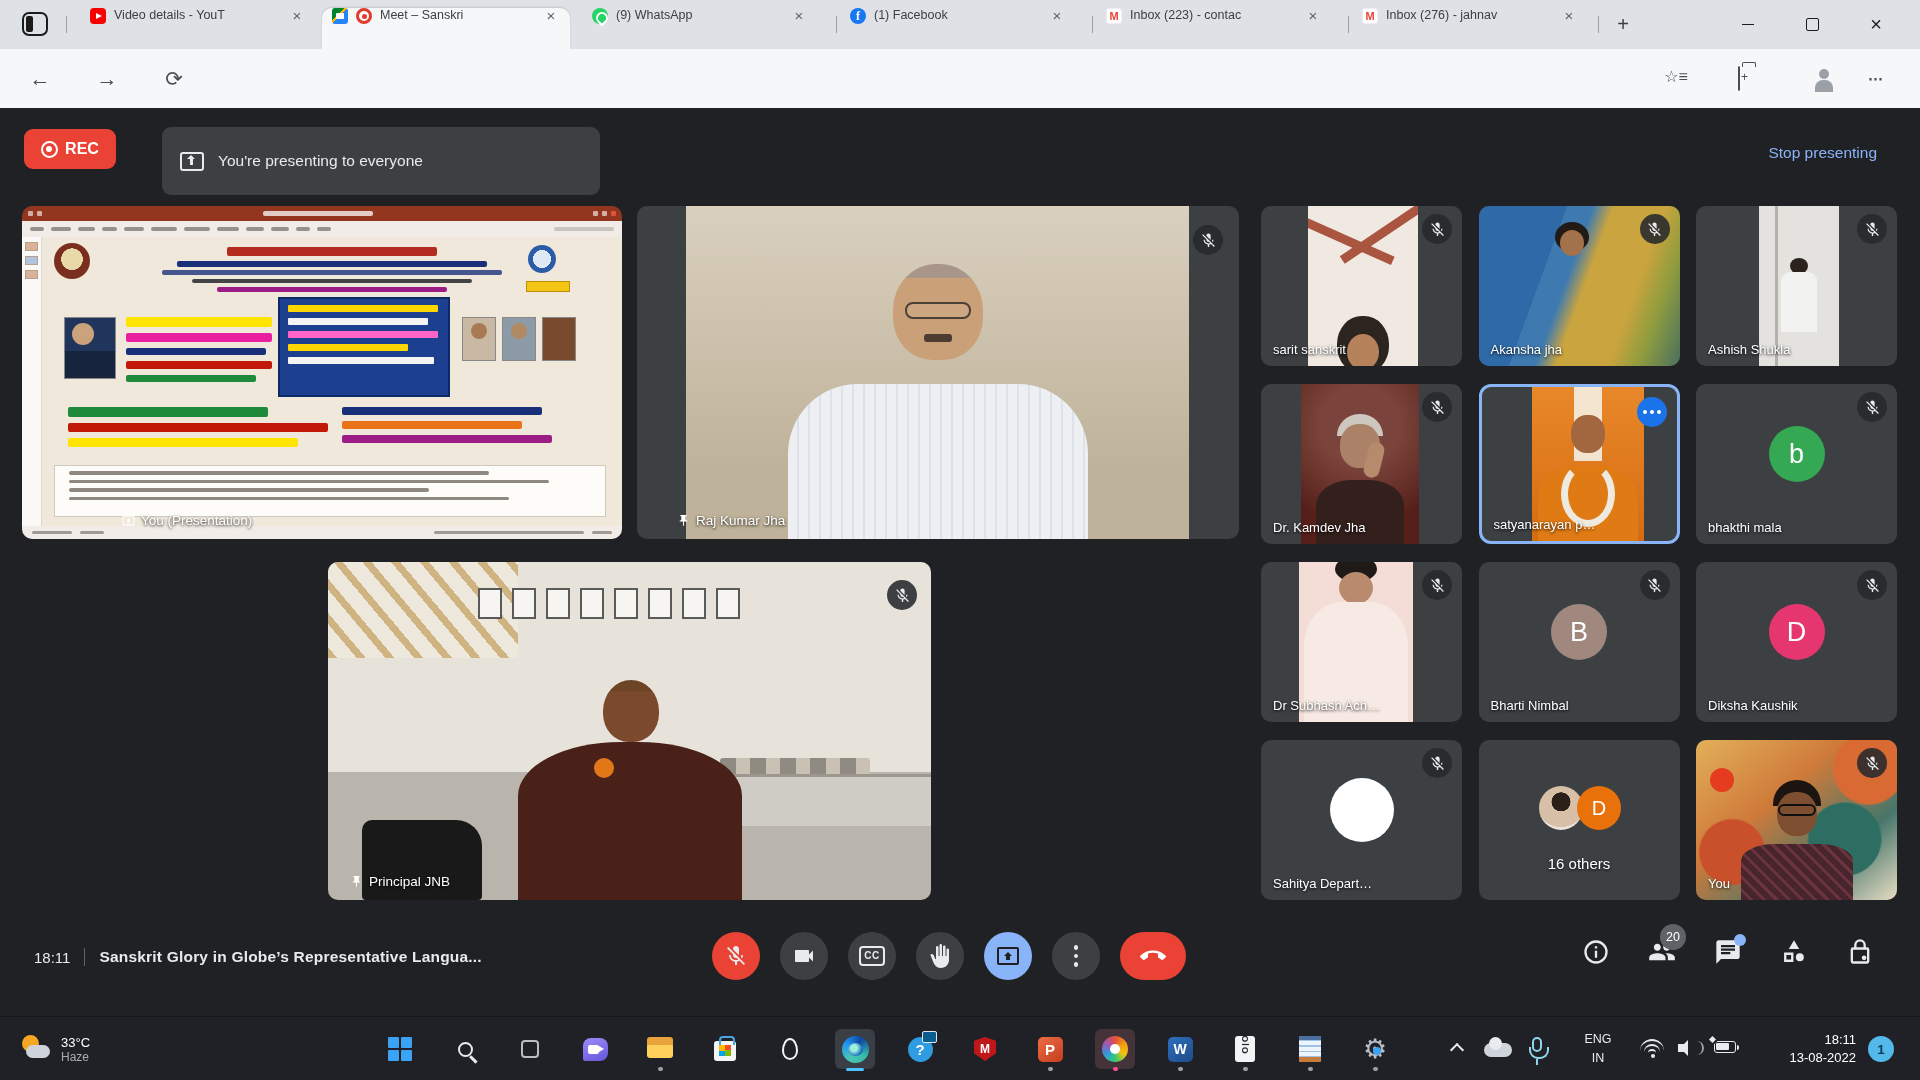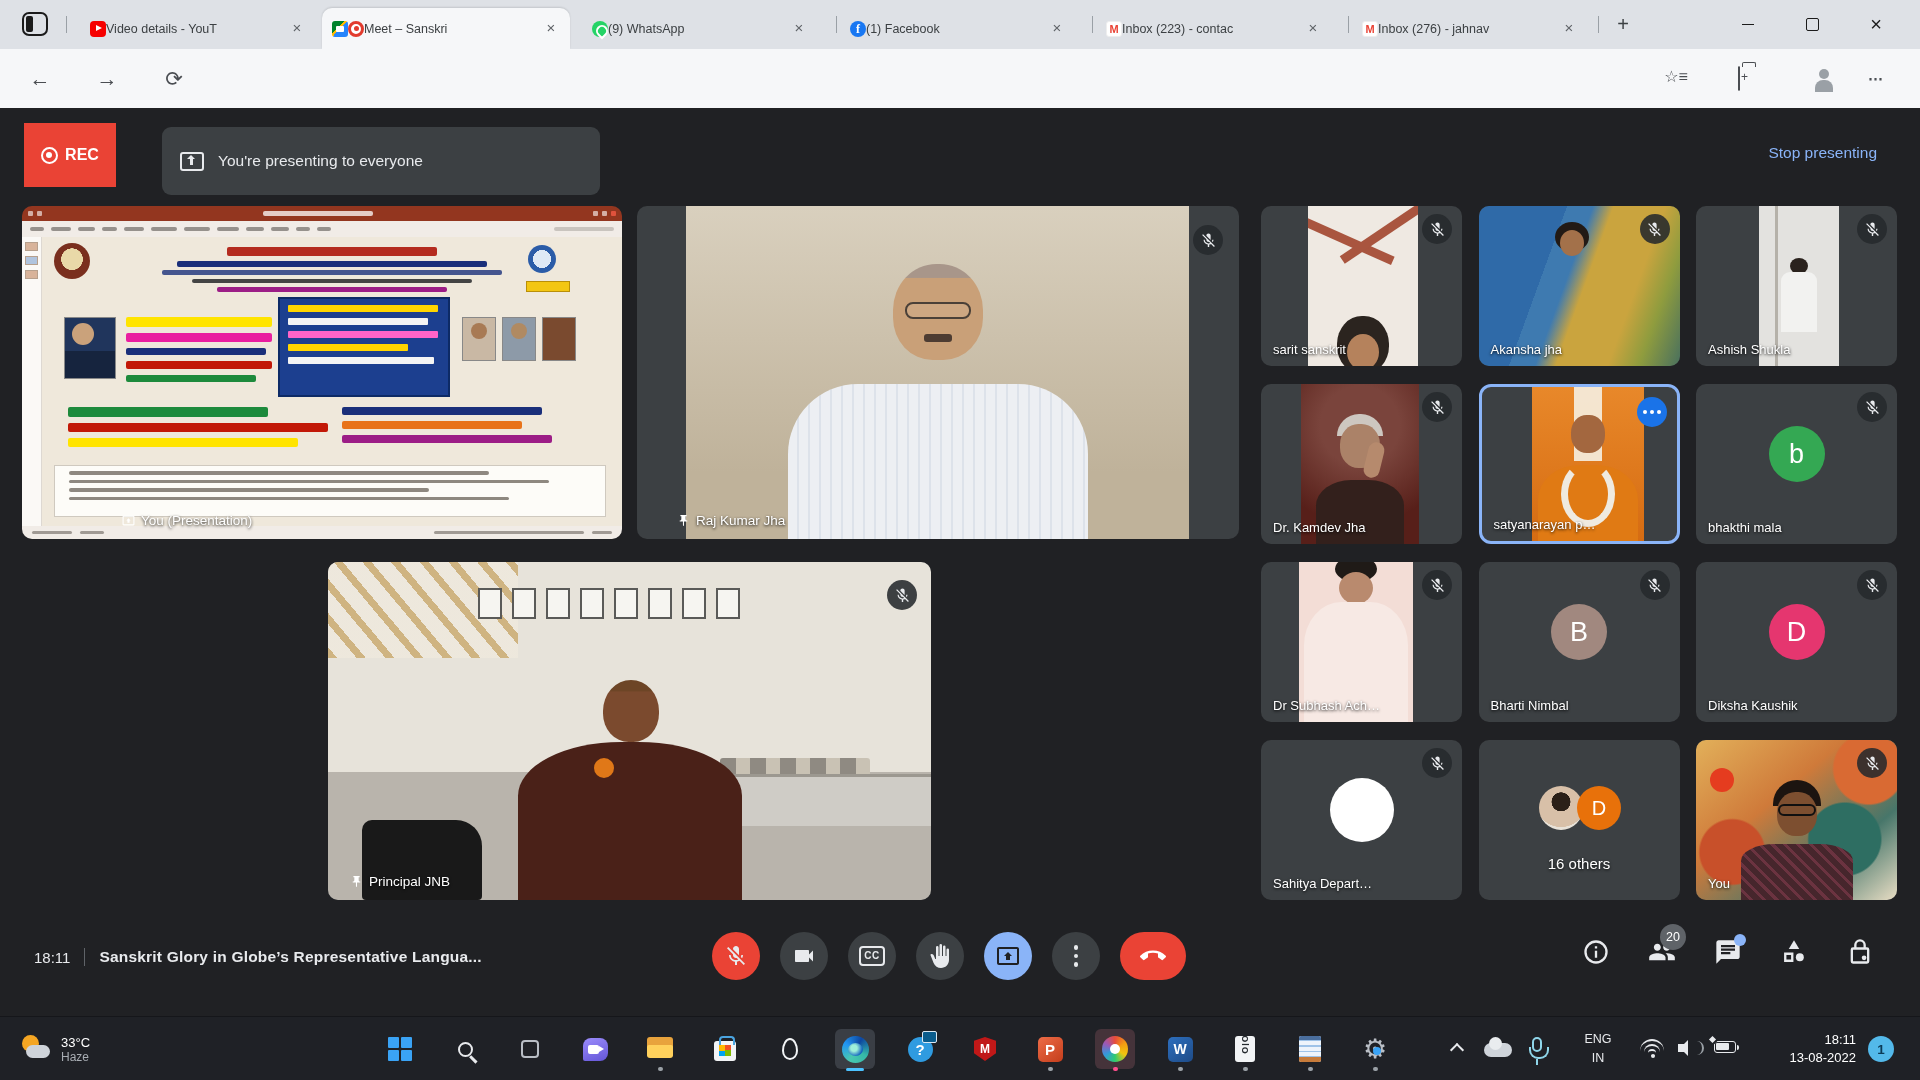--- a/index.html
+++ b/index.html
@@ -6,21 +6,21 @@
   html,body{width:1920px;height:1080px;overflow:hidden}
   body{font-family:"Liberation Sans",sans-serif;background:#202124}
   #screen{position:relative;width:1920px;height:1080px}
   i{display:block;position:absolute}
 
   
   #tabbar{position:absolute;left:0;top:0;width:1920px;height:49px;background:#dee1e6}
   .tabactions{position:absolute;left:22px;top:12px;width:26px;height:24px;border:2.5px solid #1b1b1b;border-radius:7px}
   .tabactions::before{content:"";position:absolute;left:2px;top:2px;bottom:2px;width:7px;background:#1b1b1b;border-radius:2px}
   .sep{position:absolute;top:16px;width:1px;height:17px;background:#9aa0a6}
-  .tab{position:absolute;top:8px;height:41px;width:236px;display:flex;align-items:center;gap:0;padding:0 10px;color:#3c4043;font-size:12.5px}
+  .tab{position:absolute;top:8px;height:41px;width:236px;display:flex;gap:8px;padding:0 10px;color:#3c4043;font-size:12.5px}
   .tab.active{background:#f6f7f9;border-radius:10px 10px 0 0;box-shadow:0 -1px 2px rgba(0,0,0,.12)}
   .tab .ttl{flex:1;overflow:hidden;white-space:nowrap}
   .tclose{flex:none;width:18px;height:18px;border-radius:50%;text-align:center;line-height:16px;font-size:15px;color:#5f6368}
   .fav{width:16px;height:16px;flex:none;position:relative;border-radius:3px}
   .fav.yt{background:#f60000;border-radius:4px}
   .fav.yt::after{content:"";position:absolute;left:6px;top:4.5px;border-left:6px solid #fff;border-top:3.5px solid transparent;border-bottom:3.5px solid transparent}
   .fav.meet{background:linear-gradient(135deg,#00832d 0 38%,#ffba00 38% 50%,#2684fc 50% 100%);border-radius:3px}
   .fav.meet::after{content:"";position:absolute;left:4px;top:5px;width:8px;height:6px;background:#fff;border-radius:1px}
   .recdot{width:16px;height:16px;flex:none;border:3px solid #e23b2e;border-radius:50%;position:relative;background:#fff}
   .recdot::after{content:"";position:absolute;left:2.5px;top:2.5px;width:5px;height:5px;background:#e23b2e;border-radius:50%}
@@ -55,21 +55,21 @@
   .collec{width:16px;height:14px;border:1.8px solid #4a4d52;border-radius:2px;position:relative;margin:5px auto 0}
   .collec::before{content:"";position:absolute;left:3px;top:-5px;width:12px;height:4px;border:1.8px solid #4a4d52;border-bottom:none;border-radius:2px 2px 0 0}
   .collec::after{content:"+";position:absolute;left:2px;top:-3px;font-size:12px;color:#4a4d52}
   .pavatar{width:26px;height:26px;border-radius:50%;background:#d7dade;position:relative;overflow:hidden}
   .pavatar::before{content:"";position:absolute;left:8px;top:5px;width:10px;height:10px;border-radius:50%;background:#9aa0a6}
   .pavatar::after{content:"";position:absolute;left:4px;top:16px;width:18px;height:12px;border-radius:8px 8px 0 0;background:#9aa0a6}
   .moreh{letter-spacing:1px;font-weight:bold;font-size:15px}
 
   
   #meet{position:absolute;left:0;top:108px;width:1920px;height:908px;background:#202124}
-  #recpill{position:absolute;left:24px;top:15px;width:92px;height:64px;background:#ea4335;border-radius:0;display:flex;align-items:center;justify-content:center;gap:7px;color:#fff;font-weight:bold;font-size:16px}
+  #recpill{position:absolute;left:24px;top:21px;width:92px;height:40px;background:#ea4335;border-radius:9px;display:flex;align-items:center;justify-content:center;gap:7px;color:#fff;font-weight:bold;font-size:16px}
   .recring{width:17px;height:17px;border:2.5px solid #fff;border-radius:50%;position:relative}
   .recring::after{content:"";position:absolute;left:3px;top:3px;width:6px;height:6px;background:#fff;border-radius:50%}
   #presentchip{position:absolute;left:162px;top:19px;width:438px;height:68px;background:#3c4043;border-radius:9px;display:flex;align-items:center;gap:14px;padding:0 18px;color:#e8eaed;font-size:15.5px}
   .prsico{width:24px;height:19px;border:2.3px solid #e8eaed;border-radius:3px;position:relative}
   .prsico::before{content:"";position:absolute;left:7.5px;top:4px;width:3.4px;height:7px;background:#e8eaed}
   .prsico::after{content:"";position:absolute;left:5px;top:1.5px;border-bottom:4.5px solid #e8eaed;border-left:4.3px solid transparent;border-right:4.3px solid transparent}
   #stoppresent{position:absolute;right:43px;top:36px;color:#8ab4f8;font-size:15.5px}
 
   .vtile{position:absolute;background:#3c4043;border-radius:10px;overflow:hidden}
   .pname{position:absolute;left:14px;bottom:11px;color:#fff;font-size:13.5px;text-shadow:0 1px 3px rgba(0,0,0,.95);white-space:nowrap;z-index:6;display:flex;align-items:center;gap:6px}

